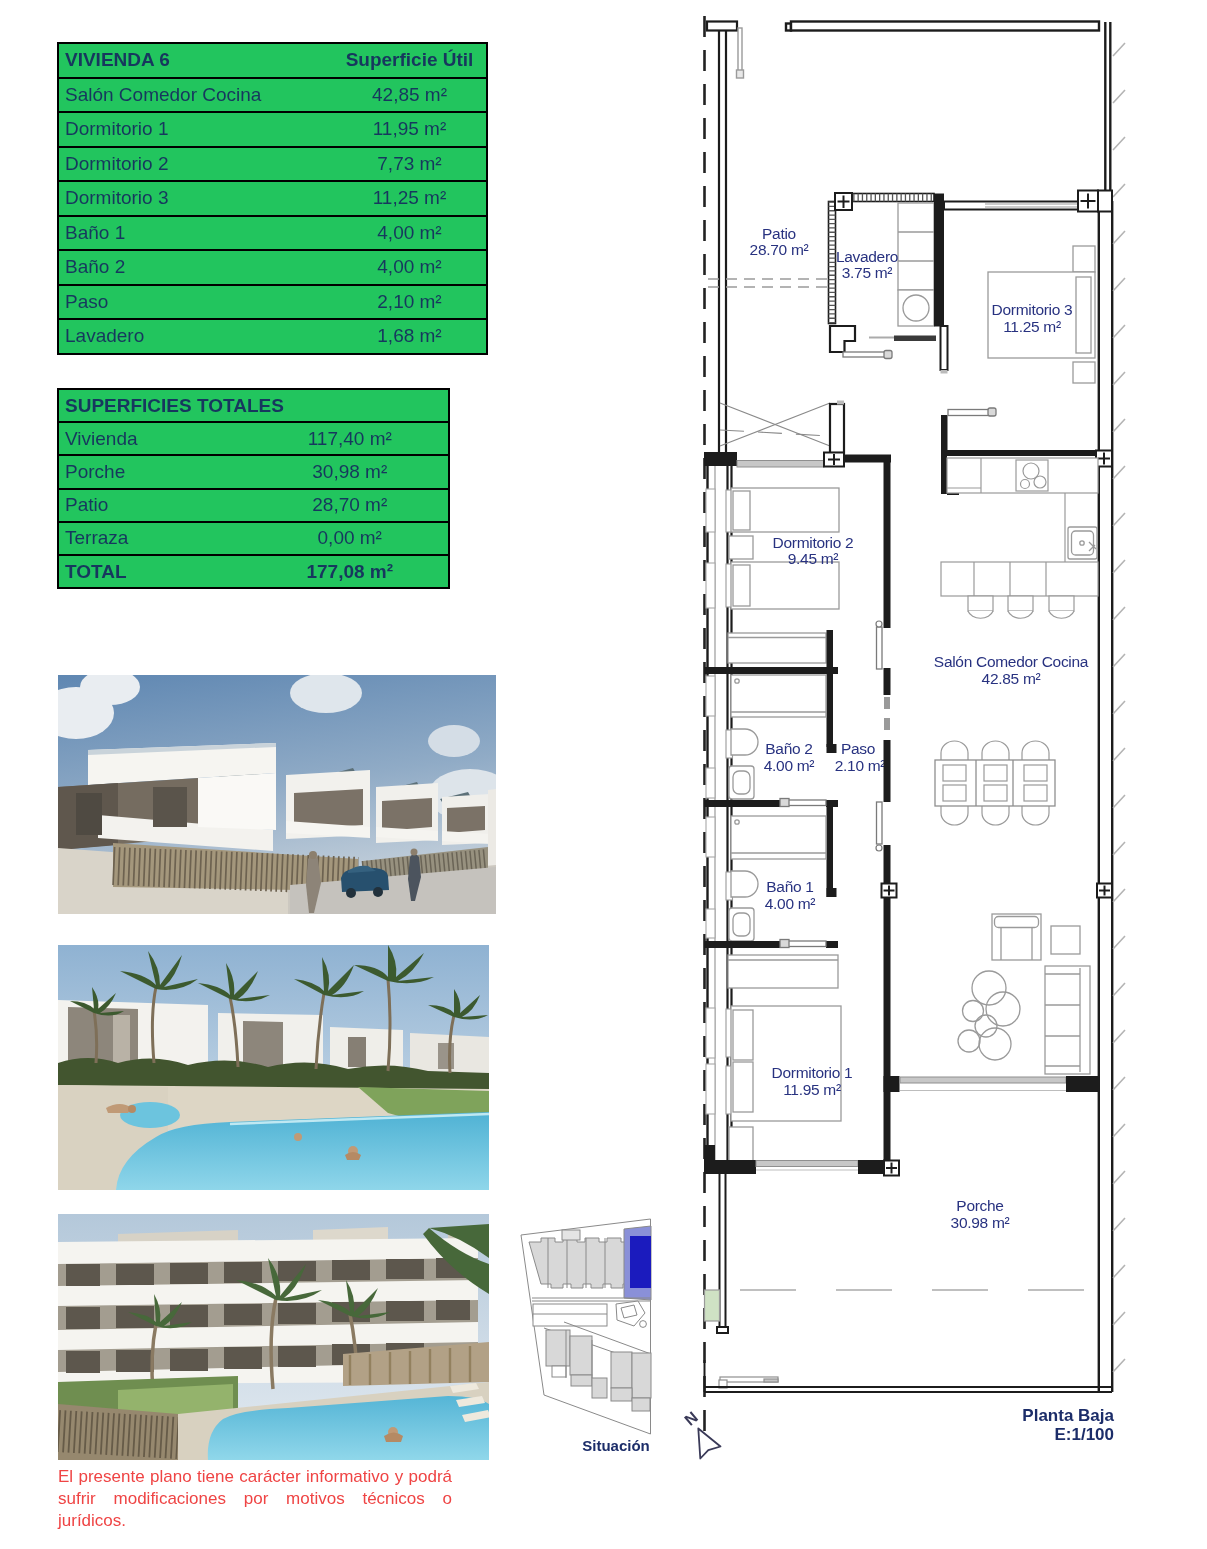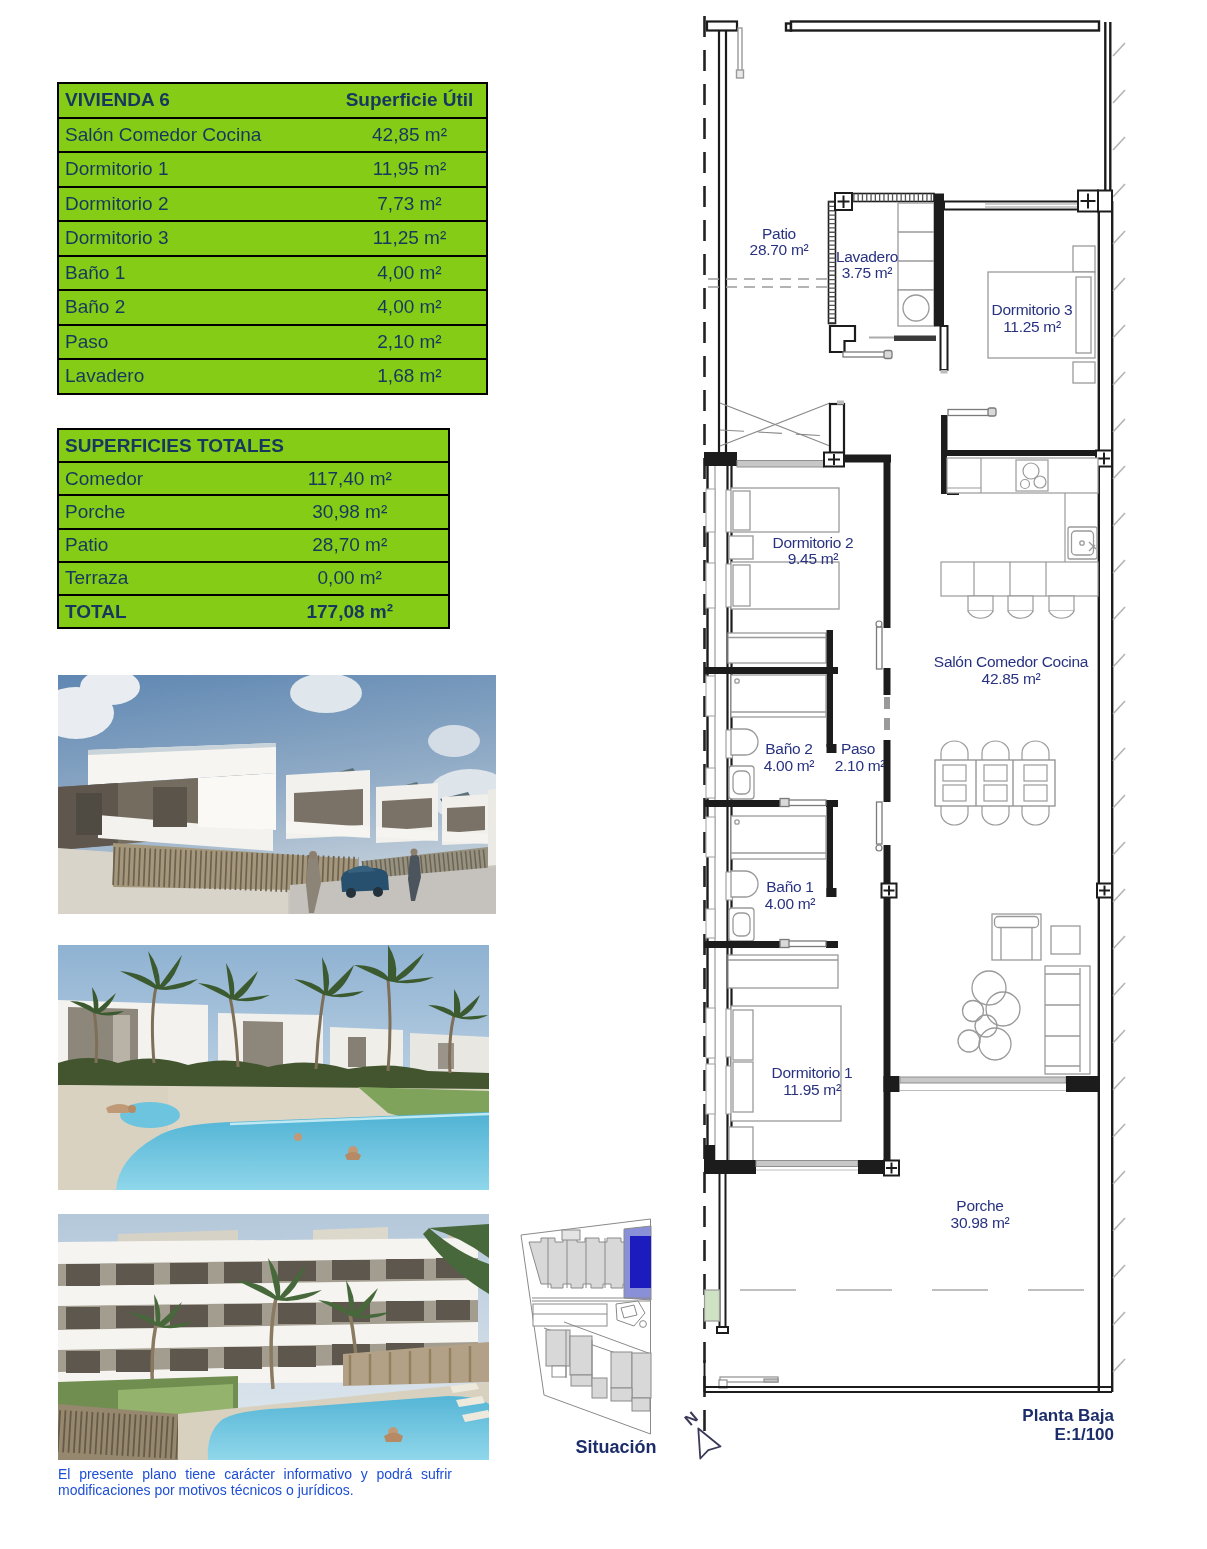--- a/index.html
+++ b/index.html
@@ -1,27 +1,27 @@
 <!DOCTYPE html>
 <html><head>
 <meta charset="utf-8">
 <style>
 html,body{margin:0;padding:0;background:#fff;}
 #page{position:relative;width:1207px;height:1549px;background:#fff;overflow:hidden;
   font-family:"Liberation Sans",sans-serif;}
 .abs{position:absolute;}
-table.areas{border-collapse:collapse;background:#84cc16;table-layout:fixed;
-  border:2.4px solid #000;margin-top:40px;}
+table.areas{border-collapse:collapse;background:#22c55e;table-layout:fixed;
+  border:2.4px solid #000;}
 table.areas td{border-top:2.4px solid #000;color:#17375e;font-size:19px;
   padding:0 8px 0 6px;height:32.5px;white-space:nowrap;}
 table.areas tr:first-child td{border-top:none;}
 table.areas td.v{text-align:center;}
 table.areas td.b{font-weight:bold;}
 #t2 td{height:31.2px;}
-#disc{color:#1d4ed8;font-size:14px;line-height:16px;text-align:justify;}
+#disc{color:#ef4444;font-size:17px;line-height:22px;text-align:justify;}
 </style>
 </head>
 <body>
 <div id="page">
 
 <table class="areas abs" style="left:57px;top:42px;width:431px;">
 <tbody>
         <tr>
           <td class="b" style="width:262px;">VIVIENDA 6</td>
           <td class="v b">Superficie Útil</td>
@@ -60,21 +60,21 @@
         </tr>
 </tbody>
     </table>
 
 <table id="t2" class="areas abs" style="left:57px;top:388px;width:393px;">
 <tbody>
         <tr>
           <td class="b" colspan="2" style="width:262px;">SUPERFICIES TOTALES</td>
         </tr>
 <tr>
-          <td>Comedor</td>
+          <td>Vivienda</td>
           <td class="v">117,40 m²</td>
         </tr>
 <tr>
           <td>Porche</td>
           <td class="v">30,98 m²</td>
         </tr>
 <tr>
           <td>Patio</td>
           <td class="v">28,70 m²</td>
         </tr>
@@ -358,21 +358,21 @@
 <rect x="51" y="157" width="21" height="11" fill="#d8d8d8"></rect>
 <rect x="72" y="160" width="15" height="20" fill="#d8d8d8"></rect>
 <rect x="91" y="170" width="21" height="13" fill="#d8d8d8"></rect>
 <rect x="112" y="180" width="18" height="13" fill="#d8d8d8"></rect>
 <line x1="46" y1="112" x2="46" y2="160"></line>
         <line x1="72" y1="122" x2="72" y2="160"></line>
 </g>
 </svg>
 
 <div class="abs" style="left:552px;top:1437px;width:128px;text-align:center;color:#1c2d69;
-font-weight:bold;font-size:18px;">Situación</div>
+font-weight:bold;font-size:15px;">Situación</div>
 <svg class="abs" style="left:678px;top:0px;" width="459" height="1480" viewBox="678 0 459 1480">
 <g fill="none" stroke-linecap="butt">
 
 <line x1="704.5" y1="16" x2="704.5" y2="1448" stroke="#222" stroke-width="2.6" stroke-dasharray="21 13"></line>
 
 <g stroke="#1c1c1c" stroke-width="2.4">
 <line x1="1105.3" y1="22" x2="1105.3" y2="201"></line>
           <line x1="1110.3" y1="22" x2="1110.3" y2="201"></line>
 <line x1="1098.8" y1="201" x2="1098.8" y2="1392"></line>
           <line x1="1112.2" y1="201" x2="1112.2" y2="1392"></line>

